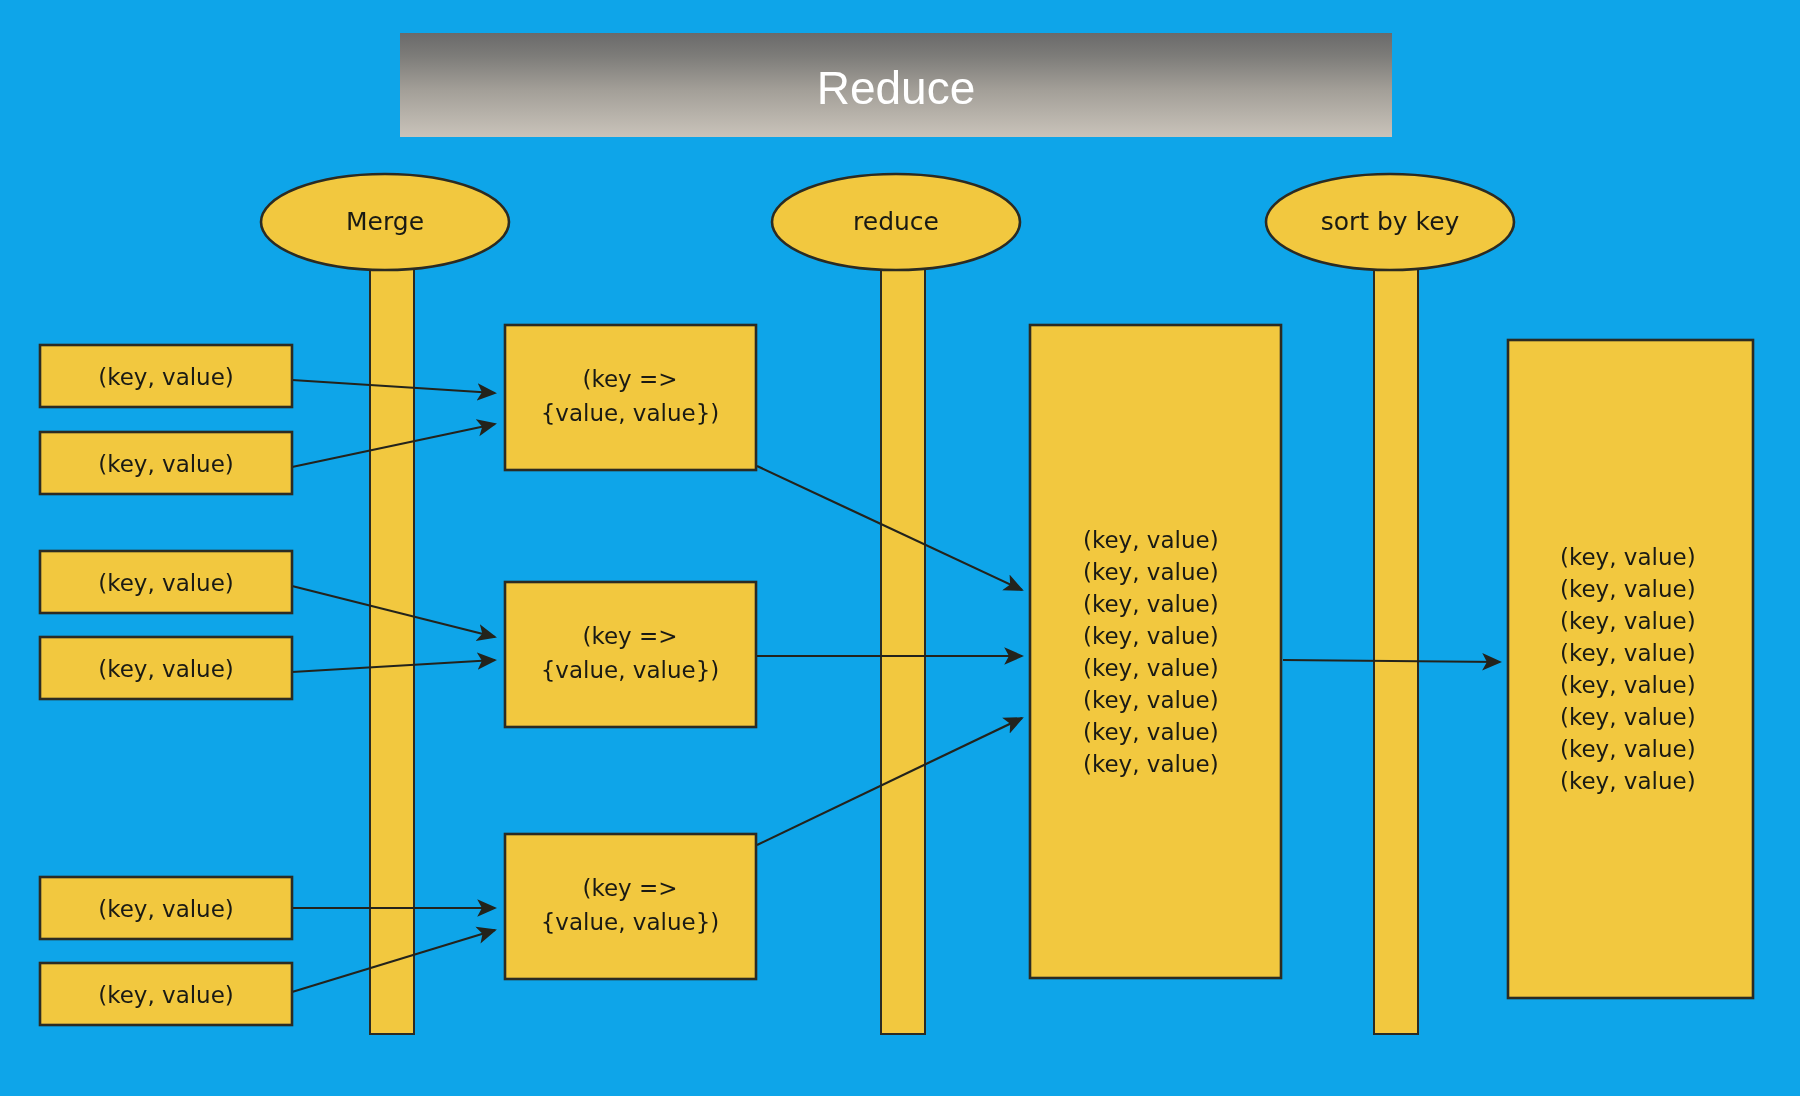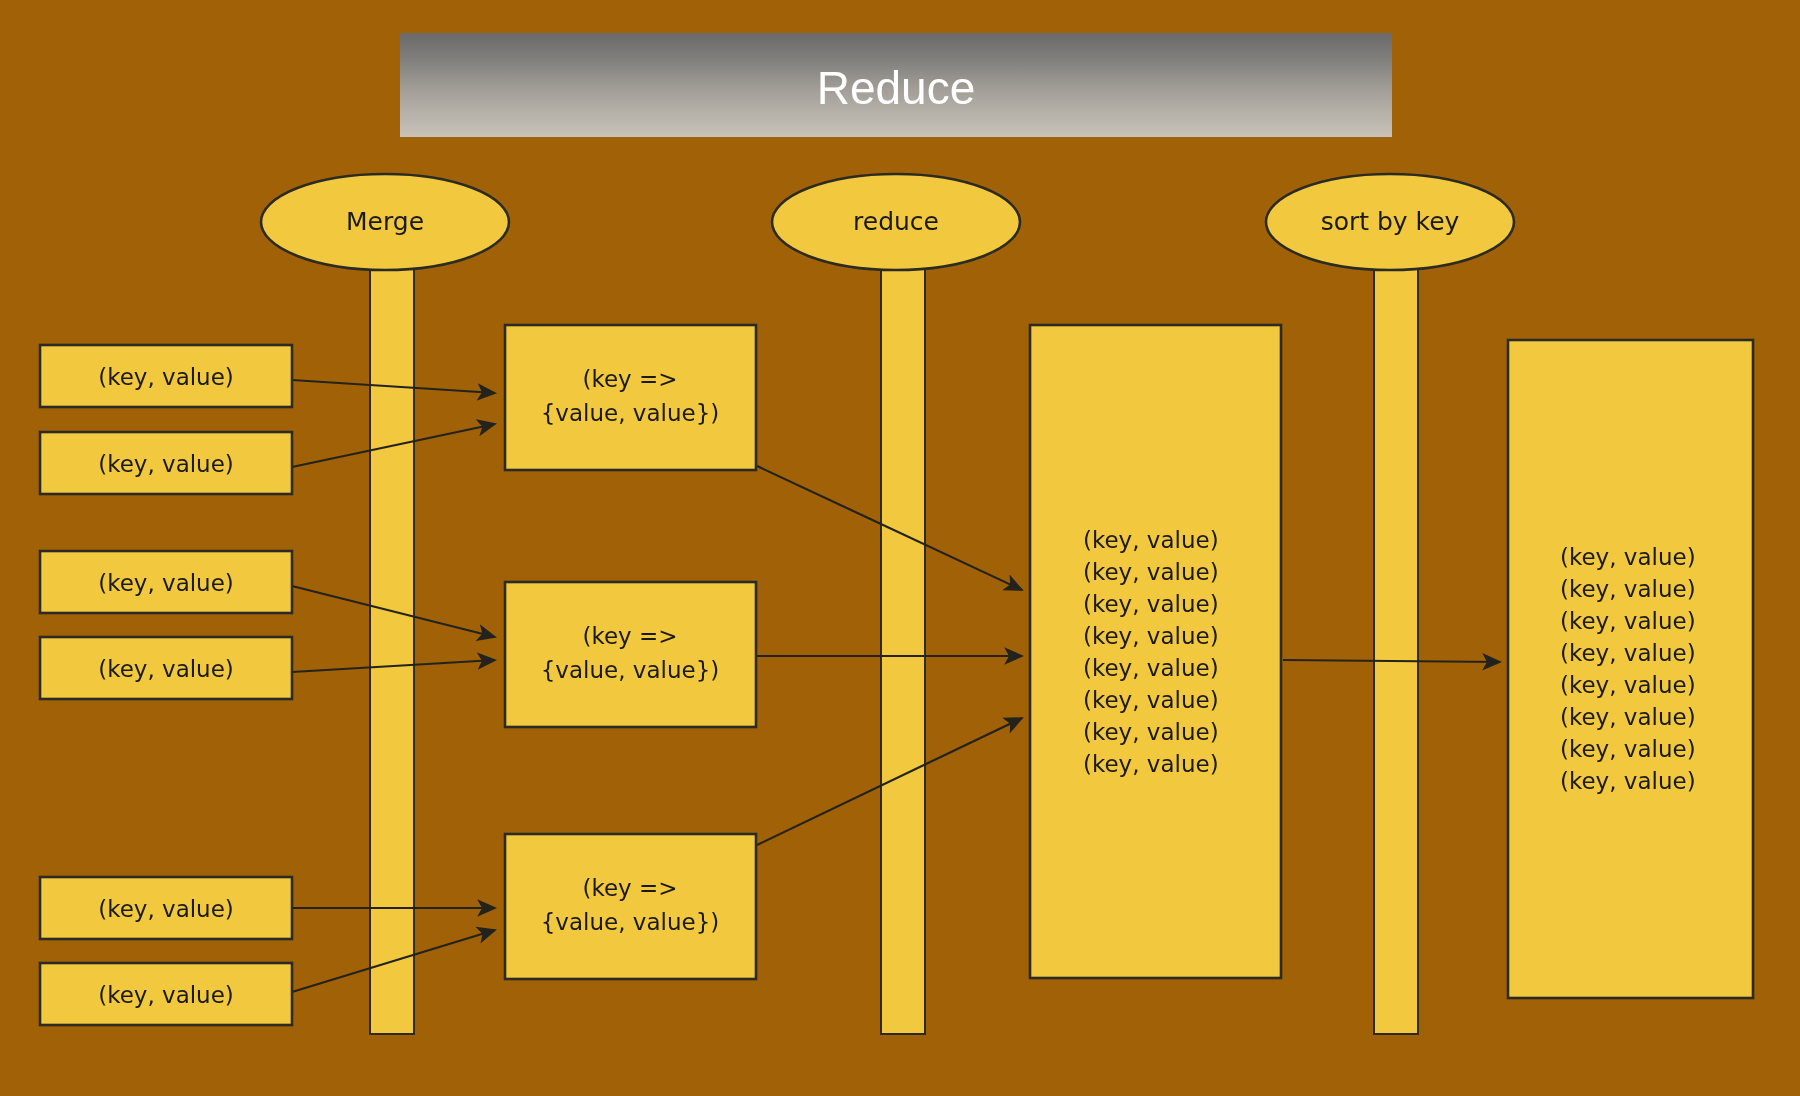--- a/index.html
+++ b/index.html
@@ -7,21 +7,21 @@
     padding: 0;
     background: #ffffff;
   }
   body {
     font-family: "DejaVu Sans", sans-serif;
   }
   #stage {
     position: relative;
     width: 1800px;
     height: 1096px;
-    background: #a16207;
+    background: #0ea5e9;
     overflow: hidden;
   }
   #diagram {
     position: absolute;
     left: 0;
     top: 0;
     width: 1800px;
     height: 1096px;
     display: block;
   }

